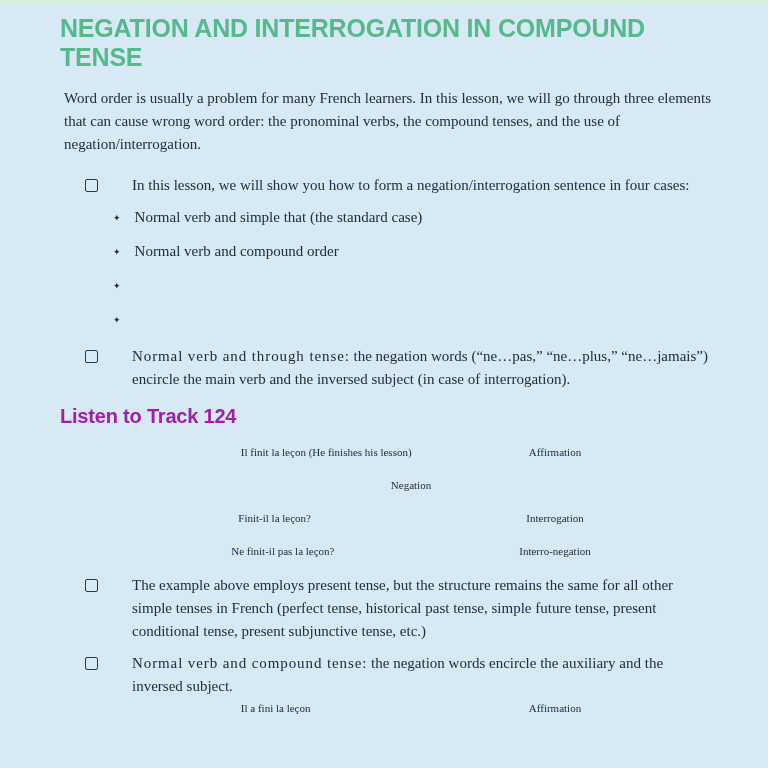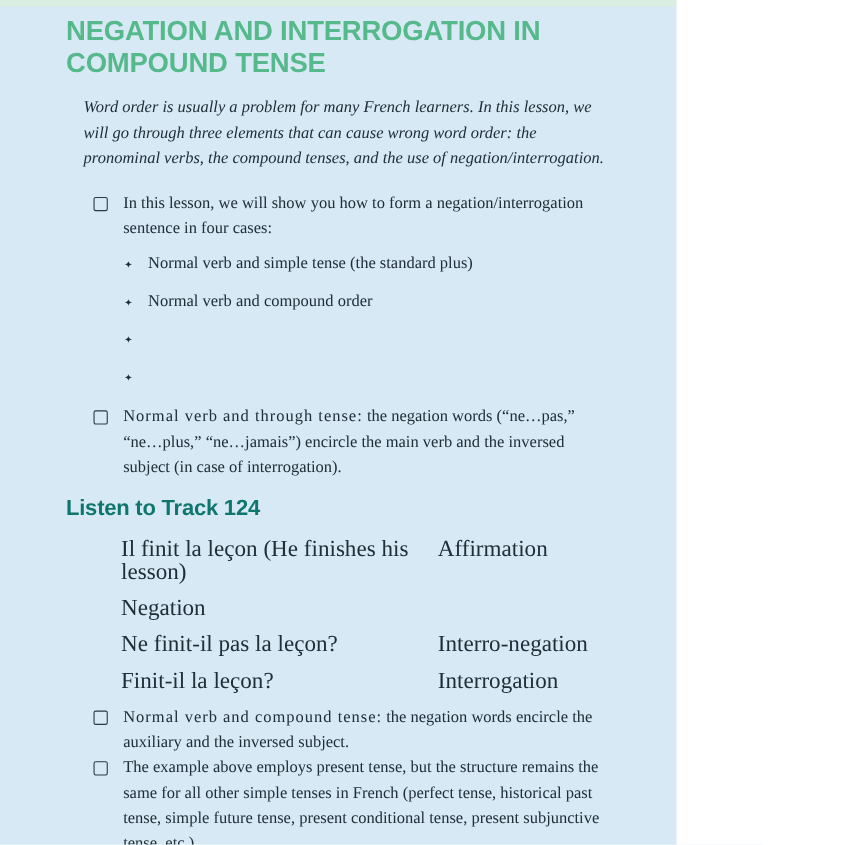--- a/index.html
+++ b/index.html
@@ -1,18 +1,18 @@
 <!DOCTYPE html>
 <html><head>
 <meta charset="utf-8">
 <style>
   html,body { margin:0; padding:0; }
   .page {
     position:relative;
-    width:615px; height:768px;
+    width:768px; height:768px;
     background:#d6e9f4;
     color:#202e38;
     font-family:"Liberation Serif", serif;
     overflow:hidden;
     box-sizing:border-box;
   }
   .top-strip {
     height:6px;
     background:#daefe2;
   }
@@ -24,27 +24,27 @@
     font-weight:700;
     font-size:25px;
     line-height:29px;
     letter-spacing:-0.2px;
     color:#56b98b;
     margin:4px 0 15px 0;
   }
   .intro {
     font-size:15px;
     line-height:23px;
-    margin:0 0 18px 16px;
+    margin:0 0 18px 4px;
     max-width:655px;
-    font-style:italic;
   }
   .bullet {
     display:flex;
     margin:0 0 12px 0;
+    gap:20px;
   }
   .bullet .box {
     flex:none;
     width:11px; height:11px;
     border:1.6px solid #2a3a44;
     border-radius:2px;
     margin:5px 14px 0 25px;
     background:transparent;
   }
   .bullet .btext {
@@ -72,32 +72,33 @@
     flex:1;
     font-size:15px;
     line-height:17px;
   }
   .track-heading {
     font-family:"Liberation Sans", sans-serif;
     font-weight:700;
     font-size:20px;
     line-height:23px;
     letter-spacing:-0.2px;
-    color:#0f766e;
+    color:#a21caf;
     margin:14px 0 14px 0;
   }
   .track-heading.later { margin-top:20px; }
   .xtable {
     margin:0 0 8px 50px;
   }
   .xrow {
     display:flex;
-    font-size:21px;
+    font-size:11px;
     line-height:21px;
     margin-bottom:12px;
+    justify-content:center;
   }
   .xrow .fr { width:288px; }
   .xrow .label { }
   .bullet.pre-note { margin-bottom:9px; }
   .bullet.tight { margin-bottom:0; }
 </style>
 </head>
 <body>
 
 <div class="page">
@@ -108,21 +109,21 @@
 
     <p class="intro">Word order is usually a problem for many French learners. In this lesson, we will go through three elements that can cause wrong word order: the pronominal verbs, the compound tenses, and the use of negation/interrogation.</p>
 
     <div class="bullet">
       <span class="box"></span>
       <div class="btext">In this lesson, we will show you how to form a negation/interrogation sentence in four cases:</div>
     </div>
 
     <div class="sub">
       <span class="star">✦</span>
-      <div class="stext">Normal verb and simple tense (the standard plus)</div>
+      <div class="stext">Normal verb and simple that (the standard case)</div>
     </div>
     <div class="sub">
       <span class="star">✦</span>
       <div class="stext">Normal verb and compound order</div>
     </div>
     <div class="sub">
       <span class="star">✦</span>
     </div>
     <div class="sub">
       <span class="star">✦</span>
@@ -137,37 +138,37 @@
 
     <div class="xtable">
       <div class="xrow">
         <div class="fr">Il finit la leçon (He finishes his lesson)</div>
         <div class="label">Affirmation</div>
       </div>
       <div class="xrow">
         <div class="label">Negation</div>
       </div>
       <div class="xrow">
+        <div class="fr">Finit-il la leçon?</div>
+        <div class="label">Interrogation</div>
+      </div>
+      <div class="xrow">
         <div class="fr">Ne finit-il pas la leçon?</div>
         <div class="label">Interro-negation</div>
       </div>
-      <div class="xrow">
-        <div class="fr">Finit-il la leçon?</div>
-        <div class="label">Interrogation</div>
-      </div>
+    </div>
+
+    <div class="bullet pre-note">
+      <span class="box"></span>
+      <div class="btext">The example above employs present tense, but the structure remains the same for all other simple tenses in French (perfect tense, historical past tense, simple future tense, present conditional tense, present subjunctive tense, etc.)</div>
     </div>
 
     <div class="bullet tight">
       <span class="box"></span>
       <div class="btext"><span class="lead">Normal verb and compound tense:</span><span> the negation words encircle the auxiliary and the inversed subject.</span></div>
-    </div>
-
-    <div class="bullet pre-note">
-      <span class="box"></span>
-      <div class="btext">The example above employs present tense, but the structure remains the same for all other simple tenses in French (perfect tense, historical past tense, simple future tense, present conditional tense, present subjunctive tense, etc.)</div>
     </div>
 
 
     <div class="xtable">
       <div class="xrow">
         <div class="fr">Il a fini la leçon</div>
         <div class="label">Affirmation</div>
       </div>
 
     </div>

